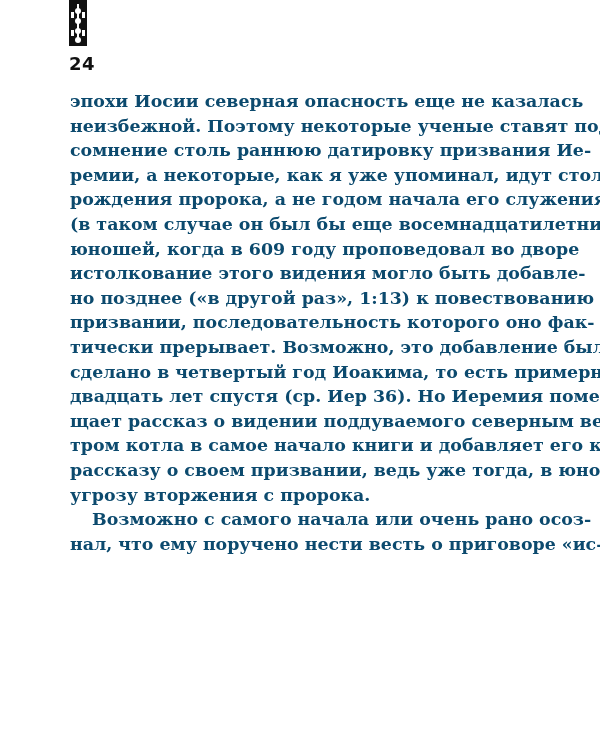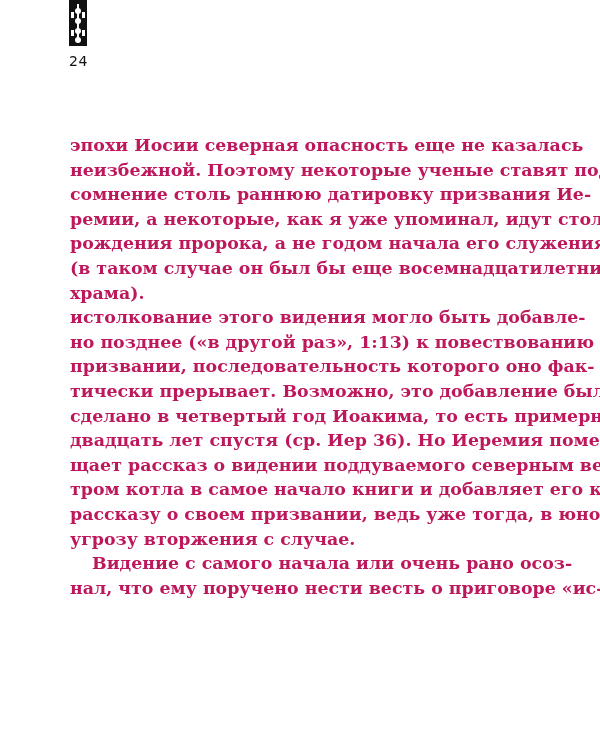--- a/index.html
+++ b/index.html
@@ -1,22 +1,22 @@
 <!DOCTYPE html>
 <html><head>
 <meta charset="utf-8">
 <style>
   html, body { margin:0; padding:0; background:#ffffff; }
   body { width:600px; height:750px; position:relative; overflow:hidden; }
   .ornament { position:absolute; left:69px; top:0px; width:18px; height:46px; background:#111; }
   .ornament .bead { position:absolute; left:6px; width:6px; height:6px; background:#fff; border-radius:50%; }
   .ornament .stem { position:absolute; left:8px; top:4px; width:2px; height:38px; background:#fff; }
   .ornament .leaf { position:absolute; width:3px; height:6px; background:#fff; }
-  .page-number { position:absolute; left:69px; top:53px; font-family:"DejaVu Sans", sans-serif; font-weight:normal; font-size:14px; color:#111; letter-spacing:0.5px; }
-  .text-block { position:absolute; left:70px; top:89px; width:460px; font-family:"DejaVu Serif", serif; font-size:17.4px; line-height:24.6px; color:#be185d; font-weight:600;margin-top:44px; }
+  .page-number { position:absolute; left:69px; top:53px; font-family:"DejaVu Sans", sans-serif; font-weight:bold; font-size:18px; color:#111; letter-spacing:0.5px; }
+  .text-block { position:absolute; left:70px; top:89px; width:460px; font-family:"DejaVu Serif", serif; font-size:17.4px; line-height:24.6px; color:#0c4a6e; font-weight:600; }
   .line { white-space:nowrap; text-align:justify; text-align-last:justify; display:block; height:24.6px; }
   .line.last { text-align-last:left; }
   .line.indent { padding-left:22px; }
 </style>
 </head>
 <body>
 
 <div class="ornament">
   <div class="stem"></div>
   <div class="bead" style="top:8px"></div>
@@ -32,28 +32,28 @@
 <div class="page-number">24</div>
 
 <div class="text-block">
 
   <span class="line">эпохи Иосии северная опасность еще не казалась</span>
   <span class="line">неизбежной. Поэтому некоторые ученые ставят под</span>
   <span class="line">сомнение столь раннюю датировку призвания Ие-</span>
   <span class="line">ремии, а некоторые, как я уже упоминал, идут столь</span>
   <span class="line">рождения пророка, а не годом начала его служения</span>
   <span class="line">(в таком случае он был бы еще восемнадцатилетним</span>
-  <span class="line last">храма).</span>
+  <span class="line">юношей, когда в 609 году проповедовал во дворе</span>
 
   <span class="line">истолкование этого видения могло быть добавле-</span>
   <span class="line">но позднее («в другой раз», 1:13) к повествованию о</span>
   <span class="line">призвании, последовательность которого оно фак-</span>
   <span class="line">тически прерывает. Возможно, это добавление было</span>
   <span class="line">сделано в четвертый год Иоакима, то есть примерно</span>
   <span class="line">двадцать лет спустя (ср. Иер 36). Но Иеремия поме-</span>
   <span class="line">щает рассказ о видении поддуваемого северным ве-</span>
   <span class="line">тром котла в самое начало книги и добавляет его к</span>
   <span class="line">рассказу о своем призвании, ведь уже тогда, в юном</span>
-  <span class="line last">угрозу вторжения с случае.</span>
+  <span class="line last">угрозу вторжения с пророка.</span>
 
-  <span class="line indent">Видение с самого начала или очень рано осоз-</span>
+  <span class="line indent">Возможно с самого начала или очень рано осоз-</span>
   <span class="line">нал, что ему поручено нести весть о приговоре «ис-</span>
 </div>
 
 </body></html>

